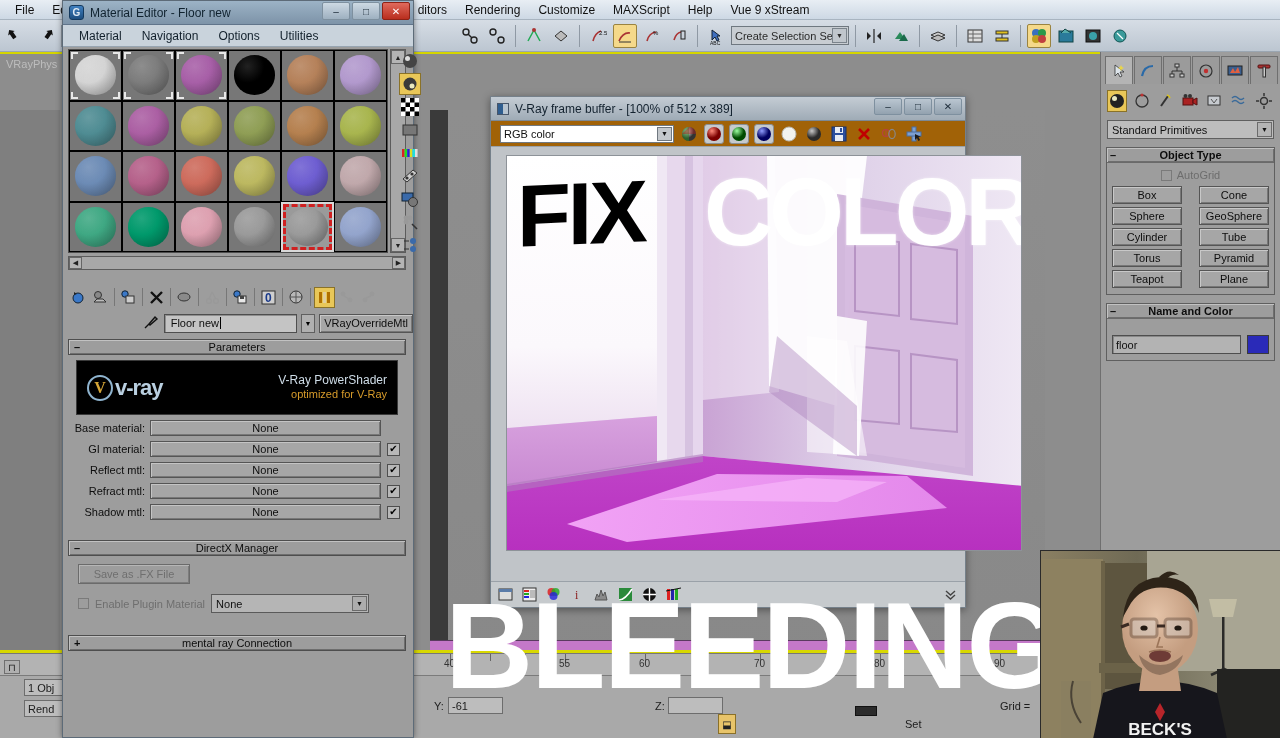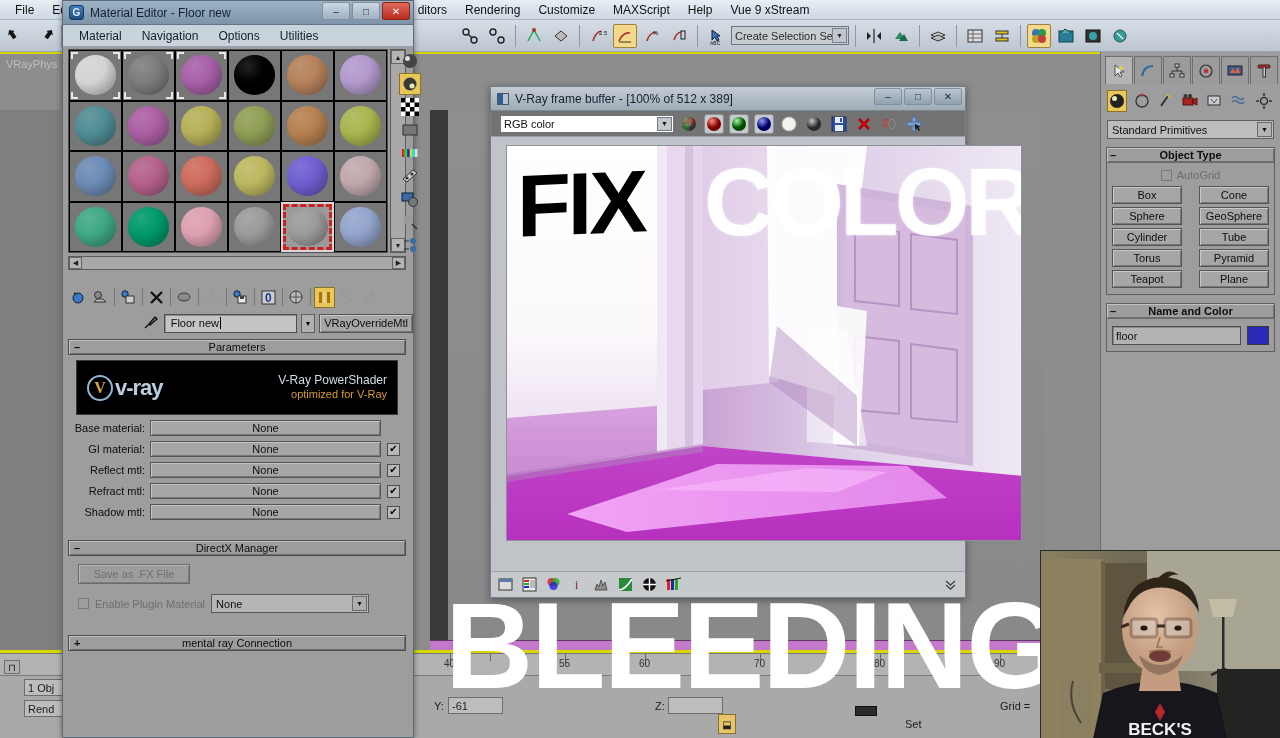--- a/index.html
+++ b/index.html
@@ -140,21 +140,21 @@
   .autogrid-row { display:flex; align-items:center; justify-content:center; gap:5px; height:16px; color:#6d6d6d; }
   .chk { width:11px; height:11px; background:#a8a8a8; border:1px solid #5f5f5f; display:inline-block; }
   .chk.dim { background:#9d9d9d; border-color:#7a7a7a; }
   .objgrid { display:grid; grid-template-columns:1fr 1fr; gap:3px 17px; margin-top:3px; }
   .objbtn {
     height:18px; background:#a6a6a6; border:1px solid #555;
     box-shadow: inset 1px 1px 0 #c8c8c8, inset -1px -1px 0 #777;
     display:flex; align-items:center; justify-content:center;
     font-size:11px; color:#0d0d0d;
   }
-  .namerow { display:flex; gap:6px; align-items:center; margin-top:3px; }
+  .namerow { display:flex; gap:6px; align-items:center; margin-top:12px; }
   .nameinput {
     flex:1; height:19px; background:#b3b3b3; border:1px solid #4e4e4e;
     box-shadow: inset 1px 1px 0 #888;
     display:flex; align-items:center; padding-left:3px; font-size:11px; color:#111;
   }
   .swatch { width:22px; height:19px; border:1px solid #3a3a3a; }
 
   
   #matedit {
     position:absolute; left:62px; top:0; width:352px; height:738px;
@@ -294,38 +294,38 @@
   .dxrow { display:flex; align-items:center; gap:6px; margin:10px 0 0 10px; }
   .dxsel {
     width:158px; height:19px; background:#b5b5b5; border:1px solid #5a5a5a;
     display:flex; align-items:center; padding-left:4px; font-size:11px; color:#111; position:relative;
   }
   .dxsel .arw { position:absolute; right:1px; top:1px; width:15px; height:15px; background:#adadad;
                 border:1px solid #6b6b6b; display:flex; align-items:center; justify-content:center; font-size:7px; }
 
   
   #vfb {
-    position:absolute; left:490px; top:86px; width:476px; height:512px;
+    position:absolute; left:490px; top:96px; width:476px; height:512px;
     background:#c0c4c8; border:1px solid #75808a;
     box-shadow:0 2px 8px rgba(0,0,0,0.4);
   }
   #vfb-title {
     height:24px; background:linear-gradient(#c4ccd4,#9fabb6);
     border-bottom:1px solid #7d8995; display:flex; align-items:center; padding-left:6px; position:relative;
   }
   #vfb-title .ico { width:12px; height:12px; margin-right:6px;
     background:linear-gradient(90deg,#2e5d8f 50%, #b6c3cf 50%); border:1px solid #47566a; }
   #vfb-title .txt { font-size:12px; color:#13222f; }
   .vfbwb {
     width:28px; height:17px; border:1px solid #7e909f; border-radius:2px;
     background:linear-gradient(#bac6d1,#93a2af);
     display:flex; align-items:center; justify-content:center; font-size:10px; color:#1c2b38;
   }
   #vfb-toolbar {
-    height:26px; background:#737373; border-bottom:1px solid #9aa1a8;
+    height:26px; background:#a16207; border-bottom:1px solid #9aa1a8;
     display:flex; align-items:center; padding:0 9px; gap:5px;
   }
   #vfb-chan {
     width:174px; height:18px; background:#fff; border:1px solid #707880;
     display:flex; align-items:center; padding-left:3px; font-size:11px; color:#111; position:relative;
   }
   #vfb-chan .arw { position:absolute; right:1px; top:1px; width:15px; height:14px; background:#c4c8cc;
                    border:1px solid #707880; display:flex; align-items:center; justify-content:center; font-size:7px; }
   .chanbtn { width:20px; height:20px; border-radius:3px; display:flex; align-items:center; justify-content:center; }
   .chanbtn.framed { border:1px solid #8a8f94; background:#c6cacd; }

